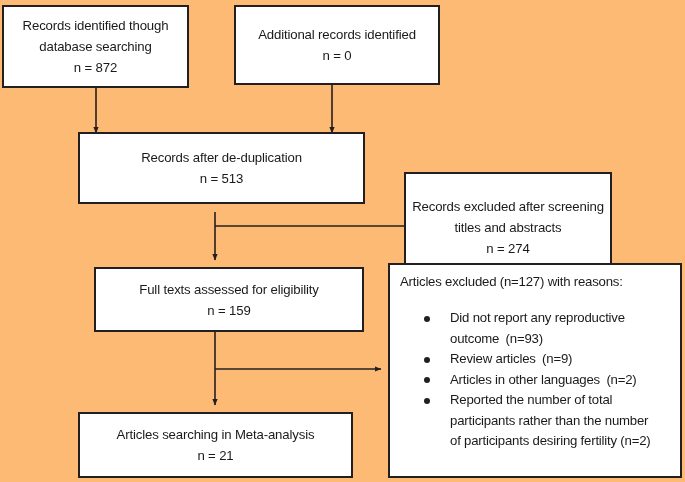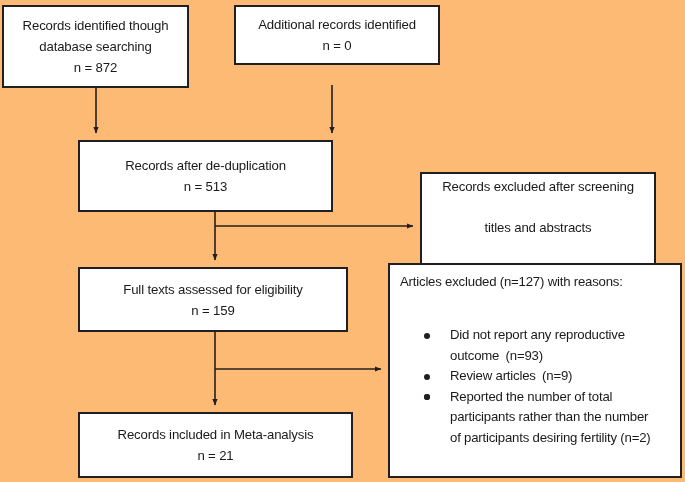--- a/index.html
+++ b/index.html
@@ -38,35 +38,35 @@
   .box .line {
     display: block;
     text-align: center;
     font-size: 13.2px;
     line-height: 21px;
     letter-spacing: -0.15px;
     white-space: nowrap;
   }
   
   #box-identified      { left: 2px;   top: 5px;   width: 187px; height: 83px; }
-  #box-additional      { left: 234px; top: 5px;   width: 206px; height: 60px; }
-  #box-dedup           { left: 78px;  top: 140px; width: 255px; height: 72px; }
-  #box-screen-excluded { left: 420px; top: 172px; width: 236px; height: 111px; gap: 20px; }
-  #box-fulltext        { left: 78px;  top: 267px; width: 270px; height: 65px; align-items: center; }
+  #box-additional      { left: 234px; top: 5px;   width: 206px; height: 80px; }
+  #box-dedup           { left: 78px;  top: 132px; width: 287px; height: 72px; }
+  #box-screen-excluded { left: 404px; top: 172px; width: 208px; height: 111px; }
+  #box-fulltext        { left: 94px;  top: 267px; width: 270px; height: 65px; align-items: center; }
   #box-included        { left: 78px;  top: 412px; width: 275px; height: 66px; }
   #box-reasons         { left: 388px; top: 263px; width: 294px; height: 215px;
                           justify-content: flex-start; align-items: stretch;
                           padding: 7px 6px 0 10px; }
   
   .reasons-title {
     font-size: 13.2px;
     line-height: 19px;
     letter-spacing: -0.2px;
     white-space: nowrap;
-    margin-bottom: 18px;
+    margin-bottom: 1px;
   }
   .reasons-list {
     list-style: none;
     margin: 16px;
     padding: 0;
   }
   .reason-item {
     position: relative;
     padding-left: 34px;
     font-size: 13.2px;
@@ -141,37 +141,38 @@
     <span class="line">titles and abstracts</span>
     <span class="line">n = 274</span>
   </div>
 
   <div class="box" id="box-fulltext">
     <span class="line">Full texts assessed for eligibility</span>
     <span class="line">n = 159</span>
   </div>
 
   <div class="box" id="box-included">
-    <span class="line">Records included in Meta-analysis</span>
+    <span class="line">Articles searching in Meta-analysis</span>
     <span class="line">n = 21</span>
   </div>
 
   <div class="box" id="box-reasons">
     <div class="reasons-title">Articles excluded (n=127) with reasons:</div>
     <ul class="reasons-list">
       <li class="reason-item">
         <span class="reason-bullet"></span>
         <span>Did not report any reproductive outcome (n=93)</span>
       </li>
       <li class="reason-item">
         <span class="reason-bullet"></span>
         <span>Review articles (n=9)</span>
       </li>
       <li class="reason-item">
         <span class="reason-bullet"></span>
+        <span>Articles in other languages (n=2)</span>
       </li>
       <li class="reason-item">
         <span class="reason-bullet"></span>
         <span>Reported the number of total participants rather than the number of participants desiring fertility (n=2)</span>
       </li>
     </ul>
   </div>
 
 </div>
 

